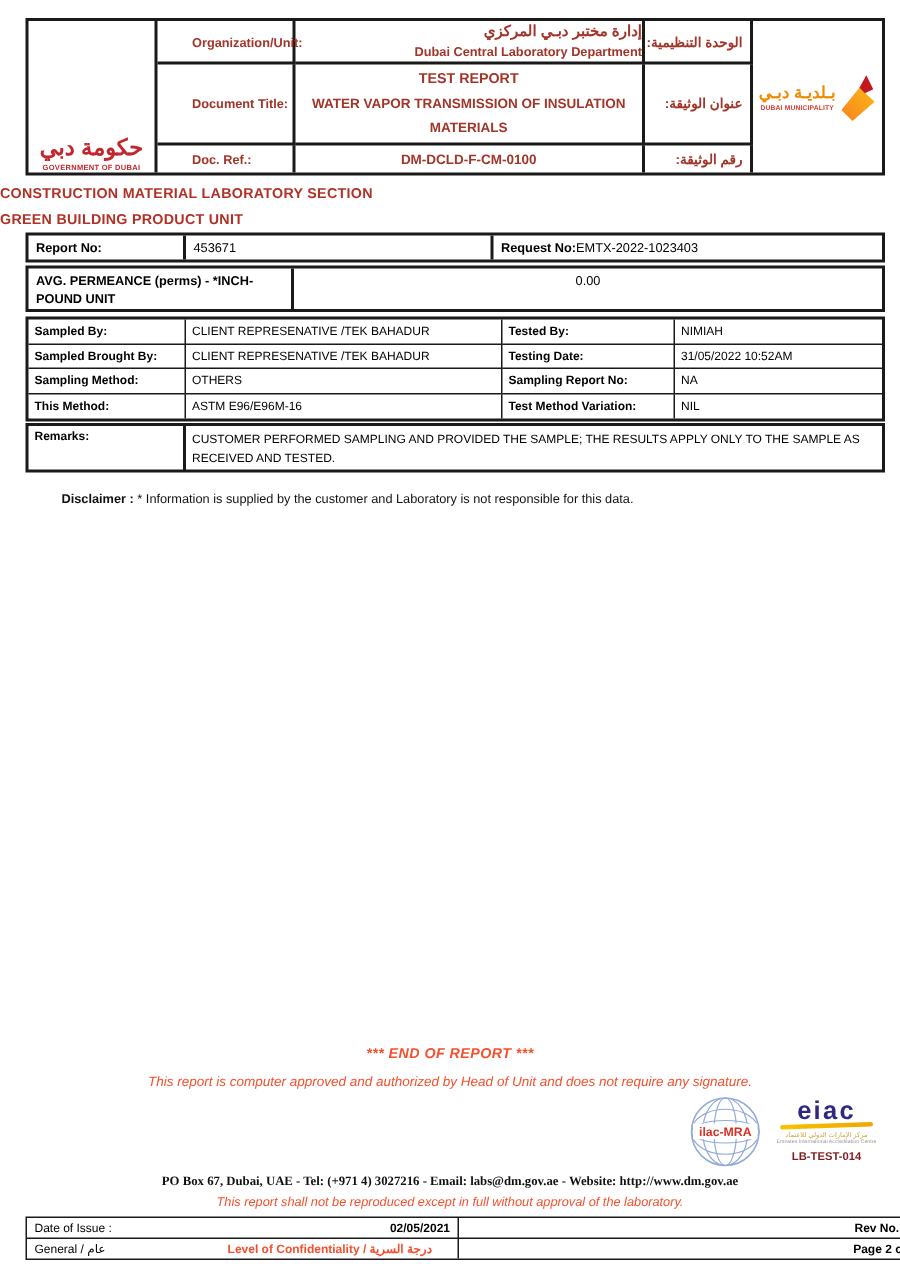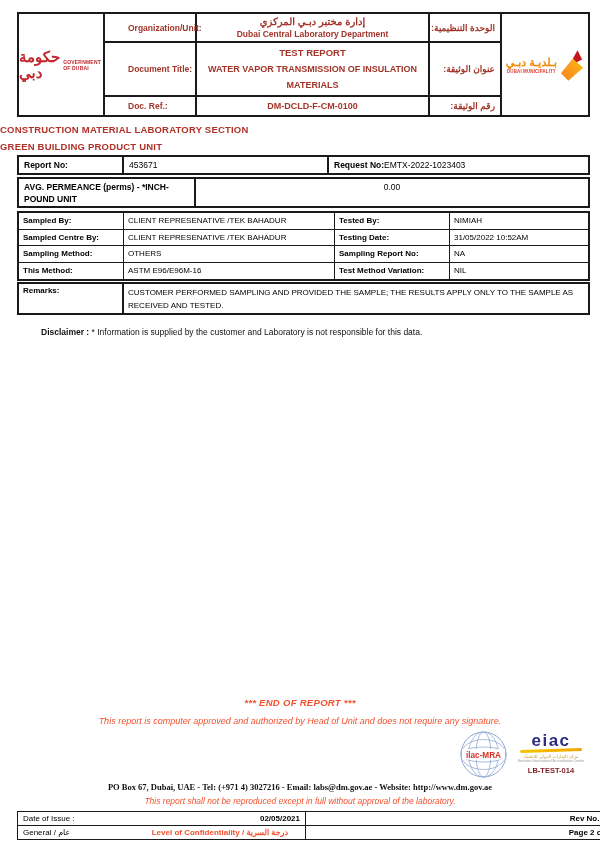--- a/index.html
+++ b/index.html
@@ -15,21 +15,21 @@
   .thin-r { border-right:1.5px solid #1a1a1a;text-align:right; }
   .thin-b { border-bottom:1.5px solid #1a1a1a; }
 
   
   .header-table {
     position:absolute; top:12px; left:17px; width:573px;
     display:grid; grid-template-columns:86px 92px 233px 72px 86px;
     grid-template-rows:29px 54px 18px;
     border:2px solid #1a1a1a; background:#fff;
   }
-  .gov-cell { grid-row:1/4; grid-column:1; flex-direction:row; justify-content:flex-start; gap:2px; }
+  .gov-cell { grid-row:1/4; grid-column:1; flex-direction:column; justify-content:flex-end; gap:2px; }
   .gov-ar { color:#C1272D; font-size:15px; font-weight:bold; line-height:16px; }
   .gov-en { color:#C1272D; font-size:5px; font-weight:bold; letter-spacing:0.2px; }
   .hlabel { padding-left:23px; font-weight:bold; color:#A2352A; font-size:8.5px; }
   .hvalue { flex-direction:column; justify-content:center; text-align:center; color:#A2352A; font-weight:bold; }
   .org-ar { font-size:10px; line-height:13px; }
   .org-en { font-size:8.5px; line-height:12px; }
   .title-l1 { font-size:9.5px; line-height:16px; }
   .title-l2, .title-l3 { font-size:9px; line-height:16px; }
   .ref-value { font-size:9px; }
   .harabic { direction:rtl; padding-right:5px; font-weight:bold; color:#A2352A; font-size:9px; }
@@ -112,21 +112,21 @@
 
 <div class="page">
 
   <div class="header-table">
     <div class="cell gov-cell b-r">
       <div class="gov-ar">حكومة دبي</div>
       <div class="gov-en">GOVERNMENT OF DUBAI</div>
     </div>
 
     <div class="cell hlabel b-r b-b" style="grid-row:1;grid-column:2;">Organization/Unit:</div>
-    <div class="cell hvalue b-r b-b" style="grid-row:1;grid-column:3;">
+    <div class="cell hvalue b-r b-b" style="grid-row:1;grid-column:3;align-items:flex-end;">
       <div class="org-ar">إدارة مختبر دبـي المركزي</div>
       <div class="org-en">Dubai Central Laboratory Department</div>
     </div>
     <div class="cell harabic b-r b-b" style="grid-row:1;grid-column:4;">الوحدة التنظيمية:</div>
 
     <div class="cell hlabel b-r b-b" style="grid-row:2;grid-column:2;">Document Title:</div>
     <div class="cell hvalue b-r b-b" style="grid-row:2;grid-column:3;">
       <div class="title-l1">TEST REPORT</div>
       <div class="title-l2">WATER VAPOR TRANSMISSION OF INSULATION</div>
       <div class="title-l3">MATERIALS</div>
@@ -175,21 +175,21 @@
     <div class="cell avg-label b-r">AVG. PERMEANCE (perms) - *INCH-POUND UNIT</div>
     <div class="cell avg-value">0.00</div>
   </div>
 
   <div class="details-table">
     <div class="cell bold thin-r thin-b">Sampled By:</div>
     <div class="cell thin-r thin-b">CLIENT REPRESENATIVE /TEK BAHADUR</div>
     <div class="cell bold thin-r thin-b">Tested By:</div>
     <div class="cell thin-b">NIMIAH</div>
 
-    <div class="cell bold thin-r thin-b">Sampled Centre By:</div>
+    <div class="cell bold thin-r thin-b">Sampled Brought By:</div>
     <div class="cell thin-r thin-b">CLIENT REPRESENATIVE /TEK BAHADUR</div>
     <div class="cell bold thin-r thin-b">Testing Date:</div>
     <div class="cell thin-b">31/05/2022  10:52AM</div>
 
     <div class="cell bold thin-r thin-b">Sampling Method:</div>
     <div class="cell thin-r thin-b">OTHERS</div>
     <div class="cell bold thin-r thin-b">Sampling Report No:</div>
     <div class="cell thin-b">NA</div>
 
     <div class="cell bold thin-r">This Method:</div>

